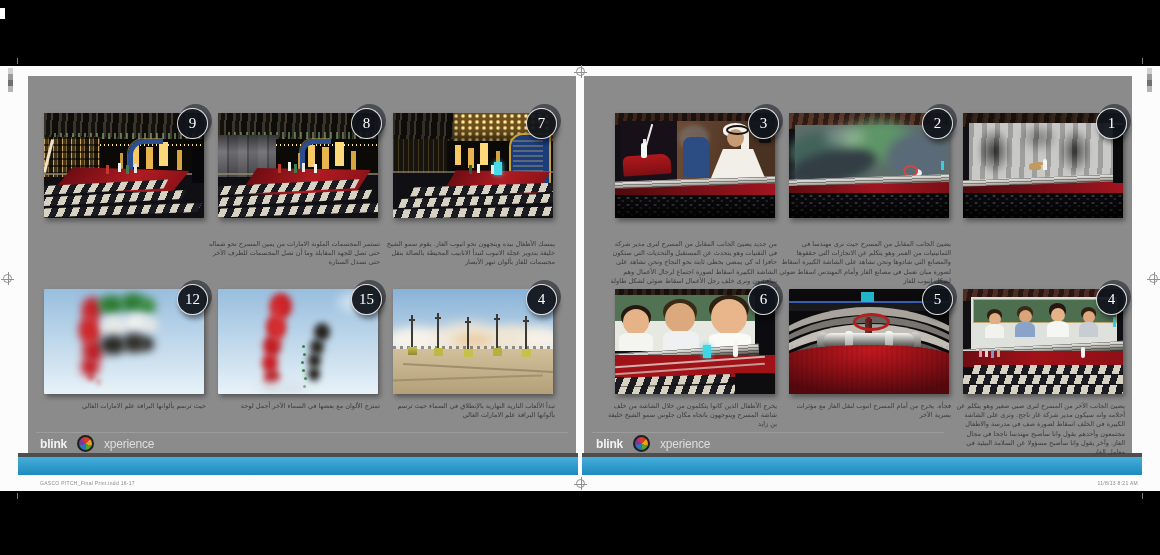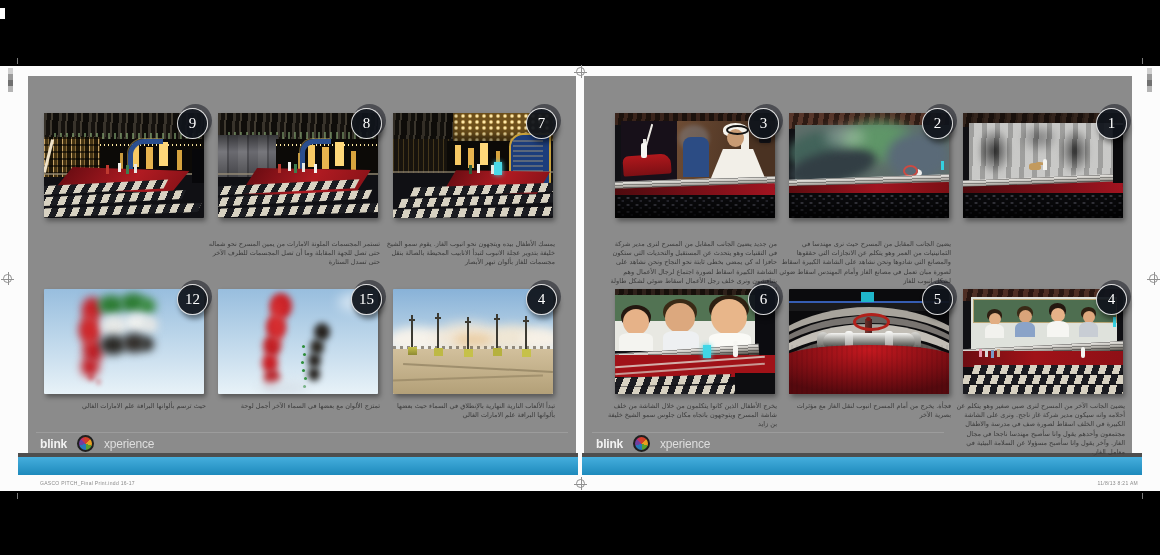--- a/index.html
+++ b/index.html
@@ -227,21 +227,21 @@
       <i style="left:44px;top:24px;width:2px;height:38px;background:#3c3a32;"></i>
       <i style="left:74px;top:28px;width:2px;height:34px;background:#3c3a32;"></i>
       <i style="left:103px;top:25px;width:2px;height:38px;background:#3c3a32;"></i>
       <i style="left:132px;top:27px;width:2px;height:36px;background:#3c3a32;"></i>
       <i style="left:16px;top:30px;width:6px;height:2px;background:#3c3a32;box-shadow:26px -2px 0 #3c3a32,56px 2px 0 #3c3a32,85px -1px 0 #3c3a32,114px 1px 0 #3c3a32;"></i>
       <i style="left:15px;top:58px;width:9px;height:8px;background:linear-gradient(180deg,#c6c14a,#8e8a32);box-shadow:26px 1px 0 0 #beb944,56px 2px 0 0 #c6c14a,85px 1px 0 0 #b6b13e,114px 2px 0 0 #c6c14a;"></i>
     </div>
     <div class="badge">
         <span>4</span>
       </div>
-    <div class="cap b">تبدأ الألعاب النارية النهارية بالإنطلاق في السماء حيث بعضها بألوانها البراقة علم الامارات الغالي</div>
+    <div class="cap b">تبدأ الألعاب النارية النهارية بالإنطلاق في السماء حيث ترسم بألوانها البراقة علم الامارات الغالي</div>
   </div>
 
   <div class="card" style="left:615px;top:113px;">
     <div class="art">
       <i style="left:0;top:0;width:160px;height:12px;background:repeating-linear-gradient(96deg,#3a241b 0 4px,#1c120d 4px 9px);"></i>
       <i style="left:6px;top:8px;width:154px;height:62px;background:#171019;"></i>
       <i style="left:62px;top:8px;width:98px;height:62px;background:linear-gradient(100deg,#6e4c34,#4a3222 70%);"></i>
       <i class="sm" style="left:64px;top:12px;width:30px;height:26px;background:#8a98a8;opacity:.35;filter:blur(2px);"></i>
       <i style="left:68px;top:24px;width:26px;height:40px;background:#2c4c84;border-radius:8px 8px 0 0;"></i>
       <i style="left:108px;top:10px;width:25px;height:14px;background:#f6f4ee;border-radius:50% 50% 40% 40%;"></i>

